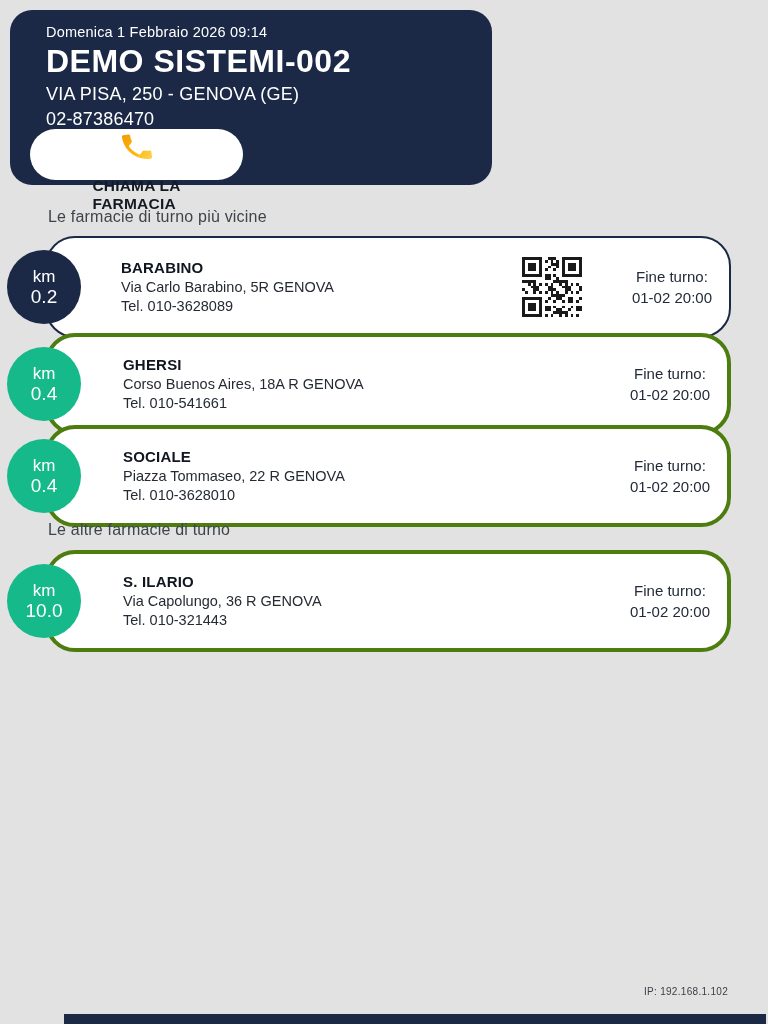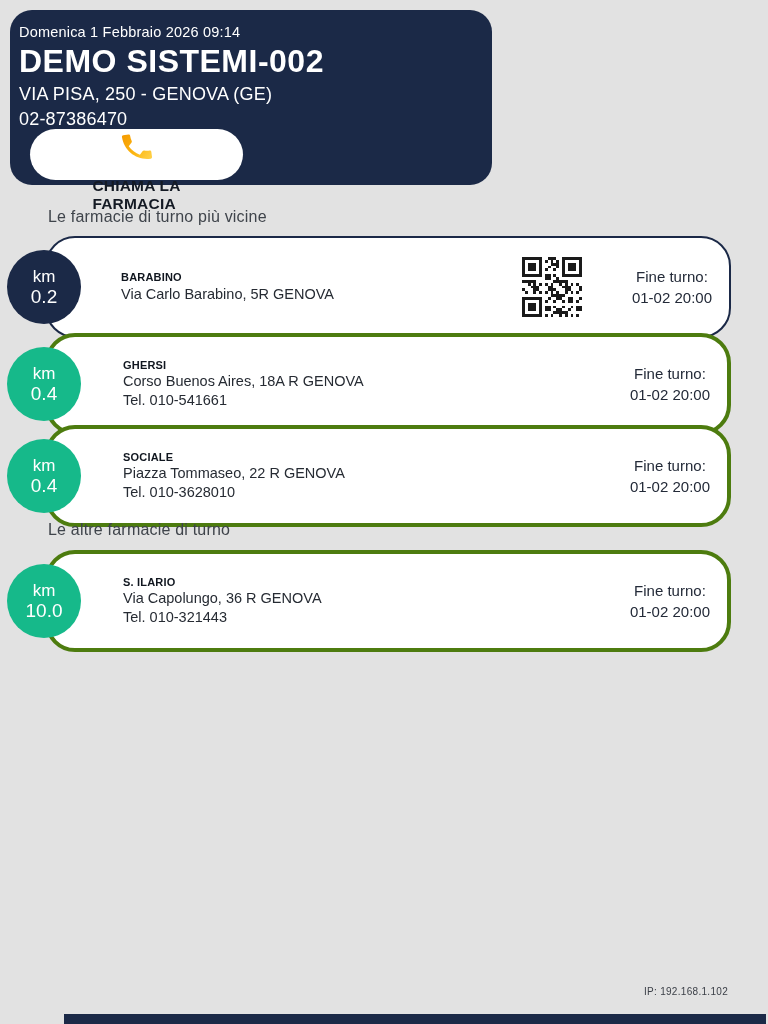--- a/index.html
+++ b/index.html
@@ -3,21 +3,21 @@
 <meta charset="utf-8">
 <style>
   html,body{margin:0;padding:0;background:#e2e2e2;}
   *{box-sizing:border-box;}
   body{font-family:"Liberation Sans", sans-serif;}
   .screen{position:relative;width:768px;height:1024px;background:#e2e2e2;overflow:hidden;}
 
   
   .header-card{
     position:absolute;left:10px;top:10px;width:482px;height:175px;
-    background:#1b2947;border-radius:22px;color:#fff;padding:12px 9px;
+    background:#1b2947;border-radius:22px;color:#fff;padding:12px 36px;
   }
   .header-date{font-size:14.5px;letter-spacing:.2px;margin-top:2px;}
   .header-title{font-size:32px;font-weight:bold;letter-spacing:.5px;margin-top:3px;}
   .header-address,.header-phone{font-size:18px;margin-top:4px;letter-spacing:.2px;}
   .call-btn{
     position:absolute;left:20px;top:119px;width:213px;height:51px;
     background:#ffffff;border:none;border-radius:26px;display:flex;align-items:center;
     padding:0 14px;cursor:pointer;gap:12px;flex-direction:column;
   }
   .call-btn .btn-label{font-size:15.5px;font-weight:bold;color:#141a24;line-height:1.15;text-align:left;letter-spacing:.2px;}
@@ -44,21 +44,21 @@
   .km-badge{
     position:absolute;left:0;top:50%;transform:translateY(-50%);
     width:74px;height:74px;border-radius:50%;color:#fff;z-index:2;
     display:flex;flex-direction:column;align-items:center;justify-content:center;line-height:1.12;
   }
   .accent-navy .km-badge{background:#1b2947;}
   .accent-green .km-badge{background:#16b98a;}
   .km-unit{font-size:17px;}
   .km-value{font-size:19px;font-weight:normal;}
   .ph-info{flex:1;min-width:0;line-height:1.32;}
-  .ph-name{font-size:11px;font-weight:bold;color:#10161f;letter-spacing:.2px;}
+  .ph-name{font-size:15px;font-weight:bold;color:#10161f;letter-spacing:.2px;}
   .ph-address,.ph-tel{font-size:14.5px;color:#262b33;}
   .qr{width:60px;height:60px;margin-right:50px;flex:0 0 60px;}
   .fine-turno{text-align:center;font-size:15px;color:#232a38;line-height:1.4;white-space:nowrap;}
 
   
   .ip-label{position:absolute;top:986px;right:40px;font-size:10px;color:#3c4048;letter-spacing:.3px;}
   .bottom-bar{position:absolute;left:64px;top:1014px;width:702px;height:10px;background:#1b2947;}
 </style>
 </head>
 <body>
@@ -92,20 +92,21 @@
 
   <div class="ph-card card-1 accent-navy">
     <div class="km-badge">
       <span class="km-unit">km</span>
       <span class="km-value">0.2</span>
     </div>
     <div class="card-box">
       <div class="ph-info">
         <div class="ph-name">BARABINO</div>
         <div class="ph-address">Via Carlo Barabino, 5R GENOVA</div>
+        <div class="ph-tel">Tel. 010-3628089</div>
       </div>
       <svg class="qr" viewBox="0 0 21 21" shape-rendering="crispEdges">
           <rect x="0" y="0" width="1" height="1" fill="#1a1a1a"></rect>
           <rect x="1" y="0" width="1" height="1" fill="#1a1a1a"></rect>
           <rect x="2" y="0" width="1" height="1" fill="#1a1a1a"></rect>
           <rect x="3" y="0" width="1" height="1" fill="#1a1a1a"></rect>
           <rect x="4" y="0" width="1" height="1" fill="#1a1a1a"></rect>
           <rect x="5" y="0" width="1" height="1" fill="#1a1a1a"></rect>
           <rect x="6" y="0" width="1" height="1" fill="#1a1a1a"></rect>
           <rect x="0" y="1" width="1" height="1" fill="#1a1a1a"></rect>

